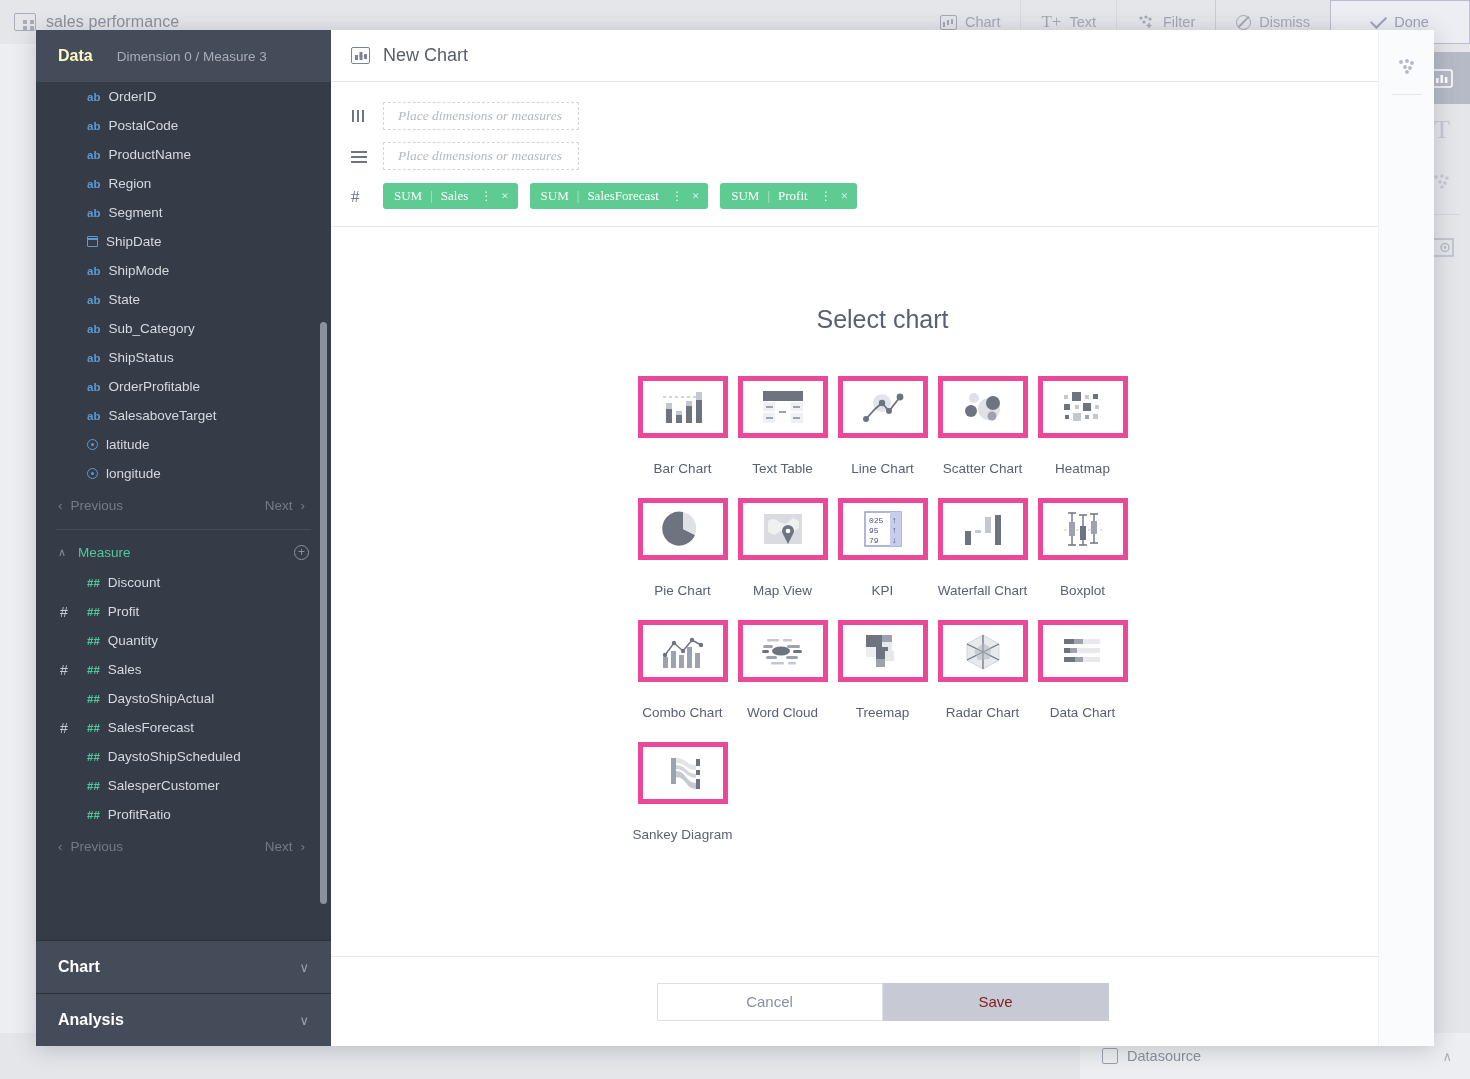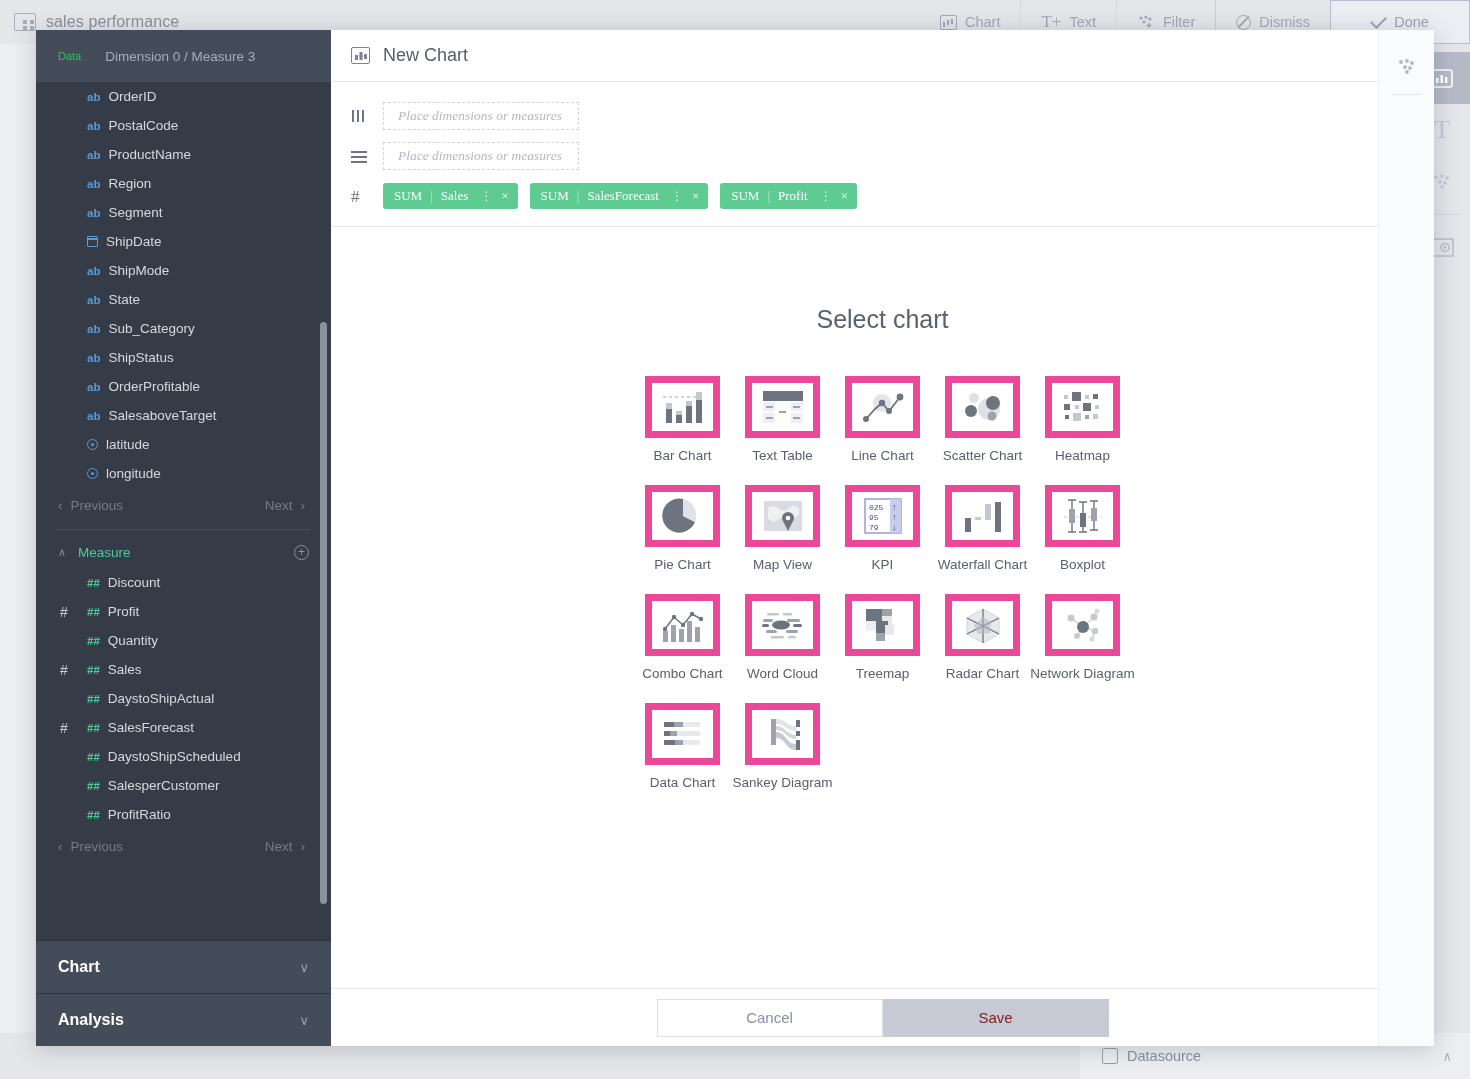--- a/index.html
+++ b/index.html
@@ -100,21 +100,21 @@
 
   
   .panel {
     width: 295px; background: #353b47; display: flex; flex-direction: column;
     flex-shrink: 0;
   }
   .panel-head {
     height: 52px; background: #454c59; display: flex; align-items: center;
     padding: 0 22px; flex-shrink: 0;
   }
-  .panel-head .ttl { color:#22c55e; font-weight: normal; font-size: 11px; }
+  .panel-head .ttl { color:#fef9c3; font-weight: bold; font-size: 16px; }
   .panel-head .sub { margin-left: 24px; color:#a8adb8; font-size: 13.5px; }
 
   .panel-scroll {
     flex: 1; position: relative; overflow: hidden; background:#353b47;
   }
   .fld {
     display: flex; align-items: center; height: 29px; padding-left: 51px;
     font-size: 13.5px; color: #d6d9e0; position: relative;
   }
   .fld .tag { font-size: 11.5px; font-weight: bold; margin-right: 8px; color:#5b9bd5; font-family:"Liberation Sans",sans-serif;}
@@ -195,27 +195,27 @@
   .picker h2 {
     text-align:center; font-size: 25px; font-weight: normal; color:#5a6070;
     margin-bottom: 42px;
   }
   .grid {
     width: 500px; margin: 0 auto; display:flex; flex-wrap: wrap;
     column-gap: 0; row-gap: 0;
   }
   .cell { width: 100px; display:flex; flex-direction:column; align-items:center; margin-bottom: 22px;}
   .tile {
-    width: 75px; height: 62px; border:7px solid #ec4899; background:#fff;
+    width: 90px; height: 62px; border:5px solid #ec4899; background:#fff;
     display:flex; align-items:center; justify-content:center; cursor:pointer;
   }
-  .cell .lbl { margin-top: 10px; font-size: 13.5px; color:#5a6070; white-space:nowrap; }
+  .cell .lbl { margin-top: 23px; font-size: 13.5px; color:#5a6070; white-space:nowrap; }
 
   .foot {
-    height: 58px; border-top:1px solid #e6e8ec; display:flex; align-items:center;
+    height: 90px; border-top:1px solid #e6e8ec; display:flex; align-items:center;
     justify-content:center; gap: 0; flex-shrink:0; background:#fff;
   }
   .btn-cancel {
     width: 226px; height: 38px; border:1px solid #dcdfe5; background:#fff;
     color:#8a8fa0; font-size:15px; cursor:pointer; font-family:"Liberation Sans",sans-serif;
   }
   .btn-save {
     width: 226px; height: 38px; border:none; background:#c7cad4;
     color:#7f1d1d; font-size:15px; font-family:"Liberation Sans",sans-serif;
   }
@@ -711,35 +711,20 @@
       <polygon points="22,4 38,13 38,29 22,38 6,29 6,13" fill="#e7e9ed"></polygon>
       <polygon points="22,4 38,13 38,29 22,38 6,29 6,13" fill="none" stroke="#d2d5db" stroke-width="1"></polygon>
       <path d="M22 4 L22 38 M6 13 L38 29 M38 13 L6 29" stroke="#6e7380" stroke-width="1.3"></path>
       <polygon points="22,12 30,17 29,28 17,29 13,20" fill="#b2b6c0" opacity=".55"></polygon>
     </svg>
               </div>
               <div class="lbl">Radar Chart</div>
             </div>
             <div class="cell">
               <div class="tile">
-                <svg width="44" height="40" viewBox="0 0 44 40">
-      <path d="M22 22 L10 13 M22 22 L16 31 M22 22 L33 12 M22 22 L34 26 M33 12 L36 6 M34 26 L31 34" stroke="#d4d7dd" stroke-width="1.6"></path>
-      <circle cx="22" cy="22" r="6" fill="#6e7380"></circle>
-      <circle cx="10" cy="13" r="3.4" fill="#c6c9d1"></circle>
-      <circle cx="16" cy="31" r="3" fill="#c6c9d1"></circle>
-      <circle cx="33" cy="12" r="3.6" fill="#c6c9d1"></circle>
-      <circle cx="34" cy="26" r="3.2" fill="#c6c9d1"></circle>
-      <circle cx="36" cy="6" r="2.6" fill="#d8dae0"></circle>
-      <circle cx="31" cy="34" r="2.6" fill="#d8dae0"></circle>
-    </svg>
-              </div>
-              <div class="lbl">Network Diagram</div>
-            </div>
-            <div class="cell">
-              <div class="tile">
                 <svg width="46" height="32" viewBox="0 0 46 32">
       <rect x="4" y="4" width="36" height="5" fill="#e7e9ec"></rect>
       <rect x="4" y="4" width="10" height="5" fill="#6e7380"></rect>
                   <rect x="14" y="4" width="9" height="5" fill="#9da2ae"></rect>
       <rect x="4" y="13" width="36" height="5" fill="#e7e9ec"></rect>
       <rect x="4" y="13" width="6" height="5" fill="#6e7380"></rect>
                   <rect x="10" y="13" width="7" height="5" fill="#9da2ae"></rect>
       <rect x="4" y="22" width="36" height="5" fill="#e7e9ec"></rect>
       <rect x="4" y="22" width="11" height="5" fill="#6e7380"></rect>
                   <rect x="15" y="22" width="8" height="5" fill="#9da2ae"></rect>

